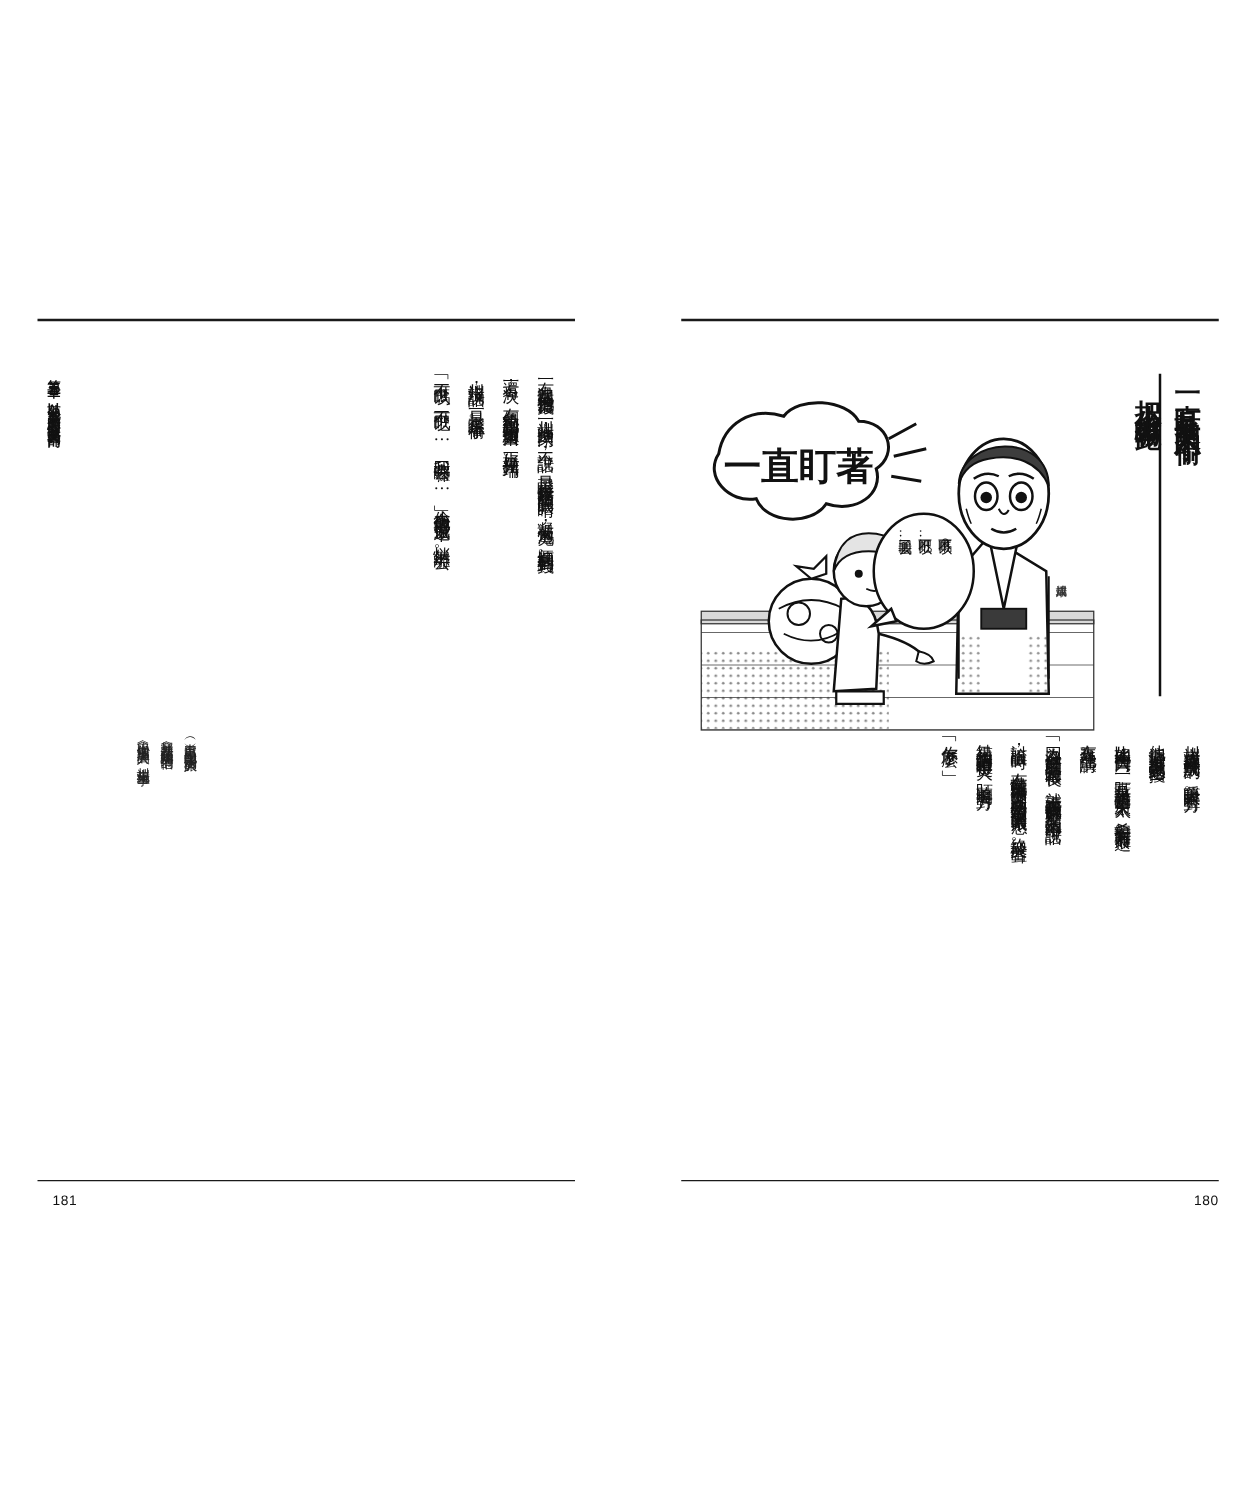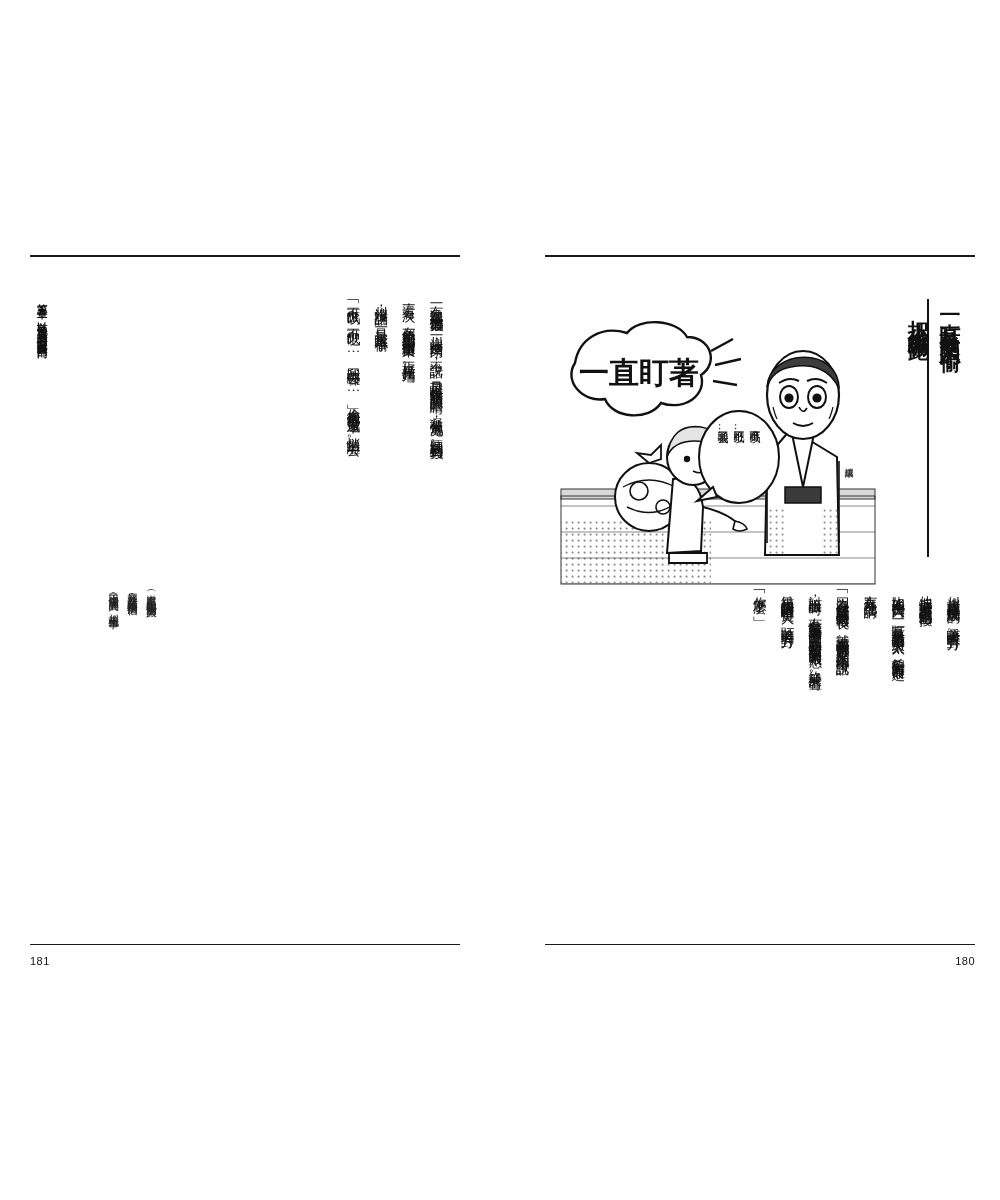--- a/index.html
+++ b/index.html
@@ -51,21 +51,21 @@
   }
 
   .folio {
     position: absolute;
     bottom: -22px;
     font-family: "Liberation Sans", sans-serif;
     font-size: 11px;
     letter-spacing: .5px;
     color: #111;
   }
-  .folio-left  { left: 0; }
+  .folio-left  { left: 12px; }
   .folio-right { right: 0; }
 
   
   .v {
     writing-mode: vertical-rl;
     -webkit-writing-mode: vertical-rl;
     text-orientation: upright;
     line-height: 1.75;
     letter-spacing: 2px;
     white-space: pre-wrap;

